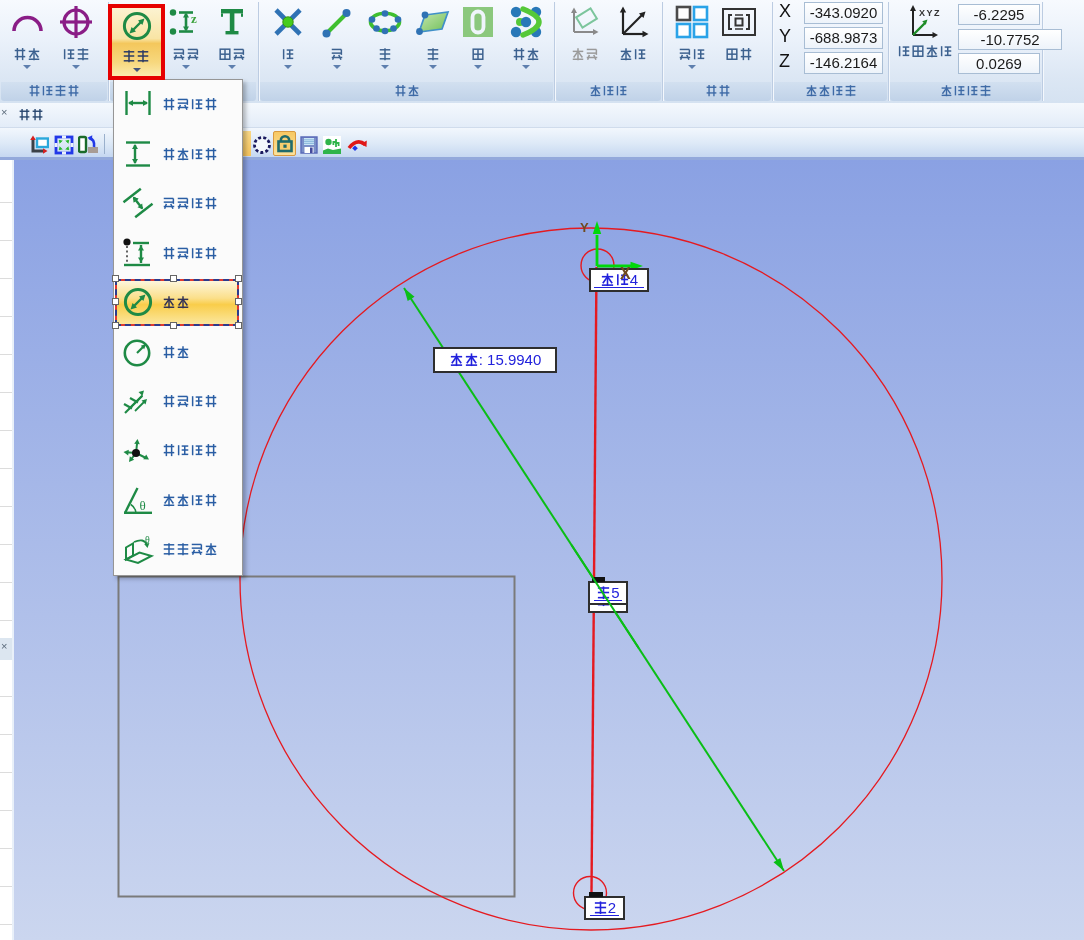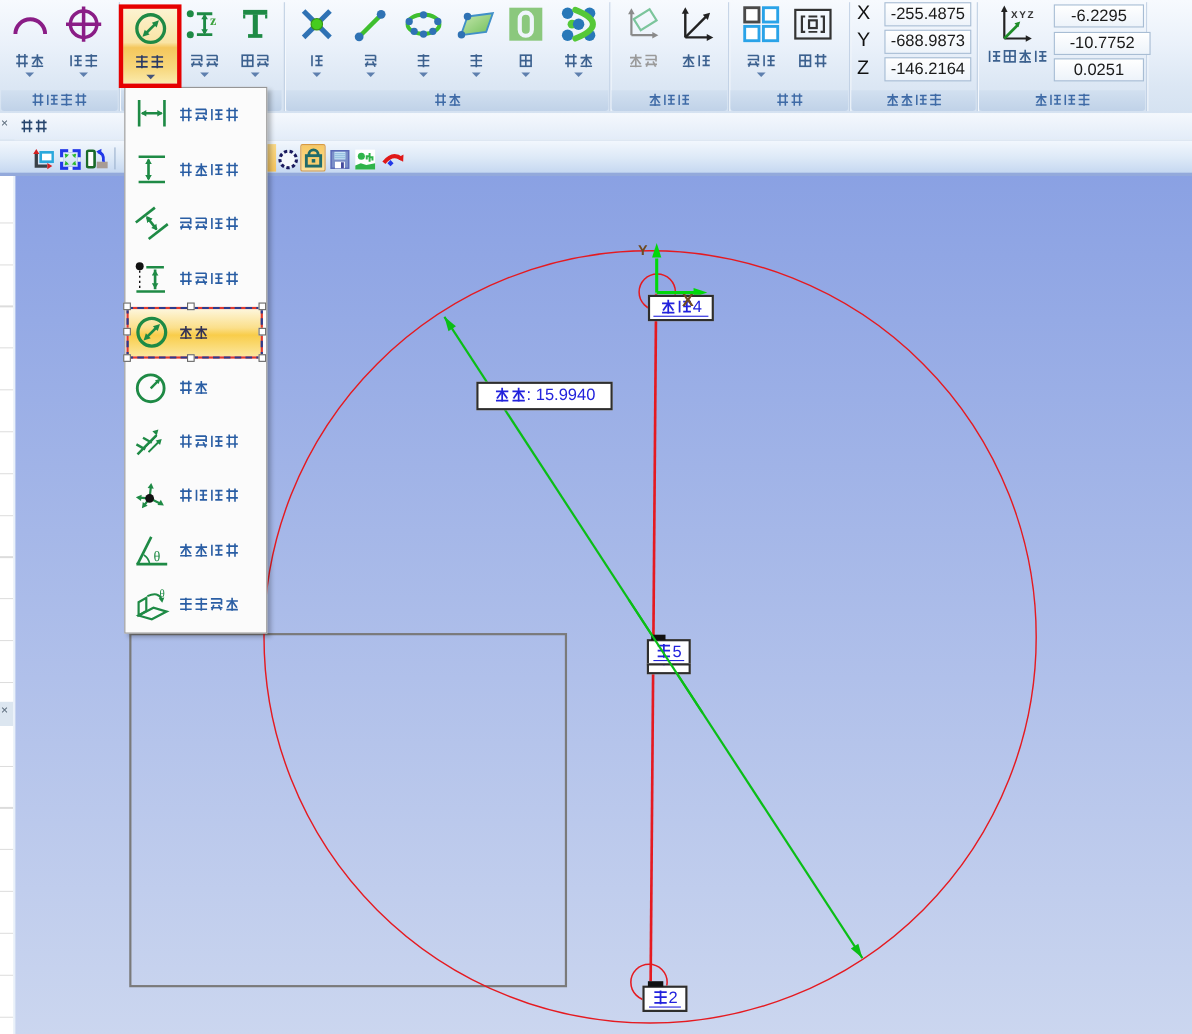--- a/index.html
+++ b/index.html
@@ -467,21 +467,21 @@
         </g>
       </svg><svg style="width:14px;height:14px;vertical-align:-1.82px" viewBox="0 0 16 16">
         <g stroke="currentColor" fill="none">
           <line x1="2" y1="4" x2="14" y2="4" stroke-width="1.7"></line>
           <line x1="5" y1="1.2" x2="5" y2="15" stroke-width="1.7"></line>
           <line x1="11" y1="1.2" x2="11" y2="15" stroke-width="1.7"></line>
           <line x1="2" y1="11" x2="14" y2="11" stroke-width="1.7"></line>
         </g>
       </svg></span></div>
 <div class="abs" style="left:779px;top:1px;font-size:18px;color:#111;z-index:11">X</div>
-<div class="vbox" style="left:804px;top:2px;width:79px;height:22px;line-height:20px;z-index:11">-255.4875</div>
+<div class="vbox" style="left:804px;top:2px;width:79px;height:22px;line-height:20px;z-index:11">-343.0920</div>
 <div class="abs" style="left:779px;top:26px;font-size:18px;color:#111;z-index:11">Y</div>
 <div class="vbox" style="left:804px;top:27px;width:79px;height:22px;line-height:20px;z-index:11">-688.9873</div>
 <div class="abs" style="left:779px;top:51px;font-size:18px;color:#111;z-index:11">Z</div>
 <div class="vbox" style="left:804px;top:52px;width:79px;height:22px;line-height:20px;z-index:11">-146.2164</div>
 <div class="abs" style="left:906px;top:2px;z-index:11"><svg width="38" height="38" viewBox="0 0 38 38" style="">
       <g stroke="#222" stroke-width="2" fill="none">
         <line x1="7" y1="33" x2="7" y2="7"></line>
         <line x1="7" y1="33" x2="29" y2="33"></line>
       </g>
       <g fill="#222">
@@ -519,22 +519,22 @@
     </svg><svg style="width:14px;height:14px;vertical-align:-1.82px" viewBox="0 0 16 16">
       <g stroke="currentColor" fill="none">
         <line x1="3" y1="2.5" x2="3" y2="14" stroke-width="1.7"></line>
         <line x1="6.5" y1="3.5" x2="14" y2="3.5" stroke-width="1.7"></line>
         <line x1="6.5" y1="8" x2="14" y2="8" stroke-width="1.7"></line>
         <line x1="6.5" y1="13" x2="14" y2="13" stroke-width="1.7"></line>
         <line x1="10" y1="3.5" x2="10" y2="13" stroke-width="1.7"></line>
       </g>
     </svg></div>
 <div class="vbox" style="left:958px;top:4.0px;width:82px;height:21px;line-height:19px;z-index:11">-6.2295</div>
-<div class="vbox" style="left:958px;top:28.5px;width:88px;height:21px;line-height:19px;z-index:11">-10.7752</div>
-<div class="vbox" style="left:958px;top:53.0px;width:82px;height:21px;line-height:19px;z-index:11">0.0251</div>
+<div class="vbox" style="left:958px;top:28.5px;width:104px;height:21px;line-height:19px;z-index:11">-10.7752</div>
+<div class="vbox" style="left:958px;top:53.0px;width:82px;height:21px;line-height:19px;z-index:11">0.0269</div>
 <div class="abs" style="left:0;top:103px;width:1084px;height:25px;background:linear-gradient(180deg,#F4F8FD,#E3ECF8);border-bottom:1px solid #D0DCEC;z-index:9"></div>
 <div class="abs cjk" style="left:18px;top:107px;font-size:13px;color:#27456E;z-index:10"><svg style="width:13px;height:13px;vertical-align:-1.69px" viewBox="0 0 16 16">
       <g stroke="currentColor" fill="none">
         <line x1="2" y1="4" x2="14" y2="4" stroke-width="1.7"></line>
         <line x1="5" y1="1.2" x2="5" y2="15" stroke-width="1.7"></line>
         <line x1="11" y1="1.2" x2="11" y2="15" stroke-width="1.7"></line>
         <line x1="2" y1="11" x2="14" y2="11" stroke-width="1.7"></line>
       </g>
     </svg><svg style="width:13px;height:13px;vertical-align:-1.69px" viewBox="0 0 16 16">
       <g stroke="currentColor" fill="none">

